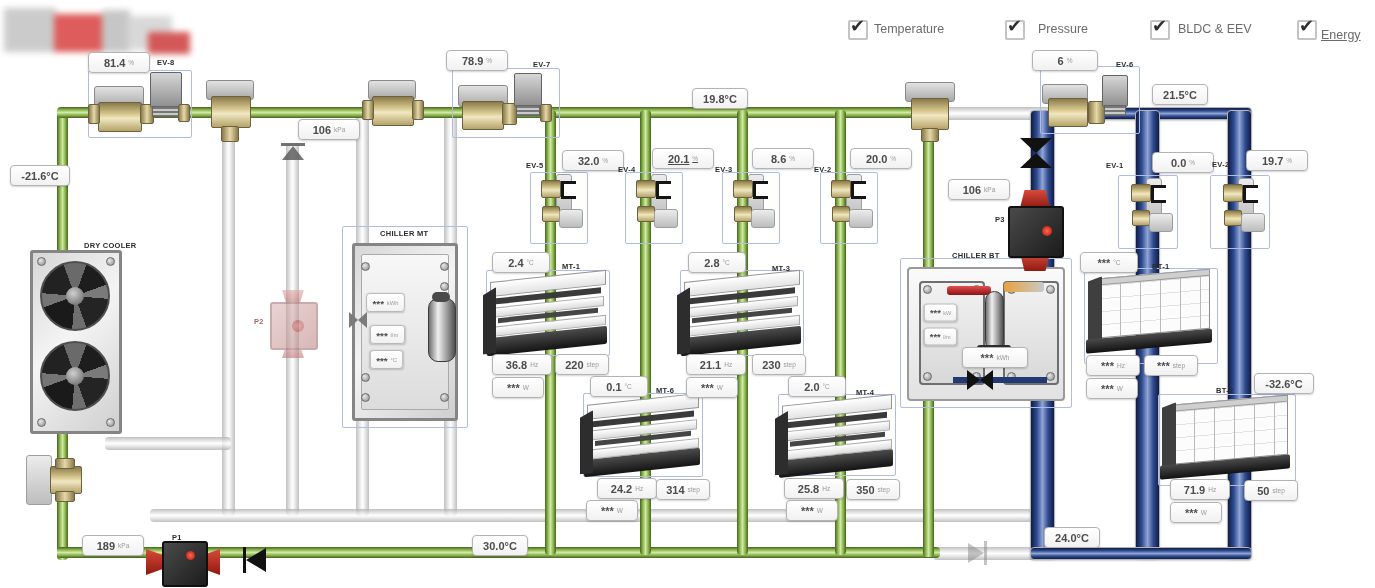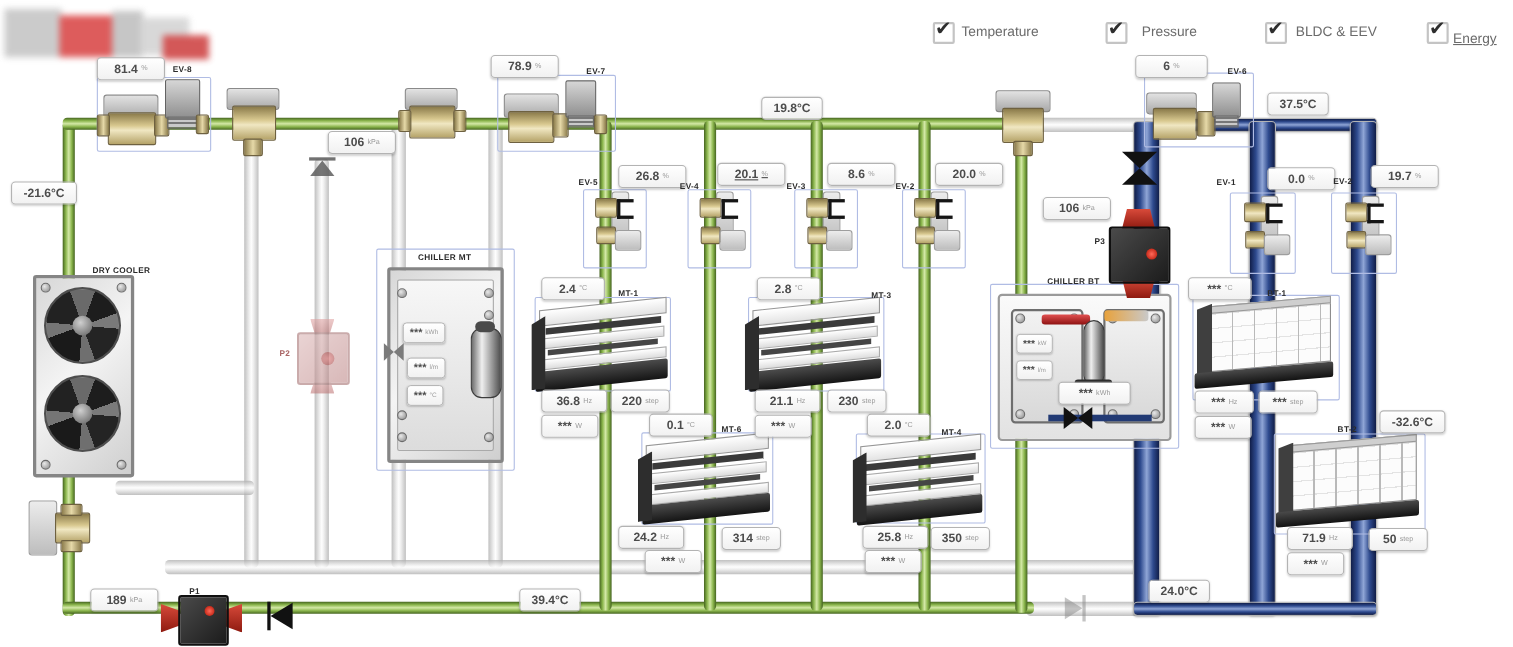--- a/index.html
+++ b/index.html
@@ -366,24 +366,24 @@
   </div>
   <div class="tg" style="left:1116px;top:60px;">EV-6</div>
 
   <div class="b" style="left:10px;top:165px;width:46px;">
       <span>-21.6°C</span>
     </div>
   <div class="b" style="left:692px;top:88px;width:42px;">
       <span>19.8°C</span>
     </div>
   <div class="b" style="left:1152px;top:84px;width:42px;">
-      <span>37.5°C</span>
+      <span>21.5°C</span>
     </div>
   <div class="b" style="left:472px;top:535px;width:42px;">
-      <span>39.4°C</span>
+      <span>30.0°C</span>
     </div>
   <div class="b" style="left:1044px;top:527px;width:42px;">
       <span>24.0°C</span>
     </div>
   <div class="b" style="left:1254px;top:373px;width:46px;">
       <span>-32.6°C</span>
     </div>
 
   <div class="b" style="left:298px;top:119px;width:48px;">
     <span>106</span>
@@ -393,21 +393,21 @@
     <span>106</span>
       <span class="u">kPa</span>
   </div>
   <div class="b" style="left:82px;top:535px;width:48px;">
     <span>189</span>
       <span class="u">kPa</span>
   </div>
 
   <div class="tg" style="left:526px;top:161px;">EV-5</div>
   <div class="b" style="left:562px;top:150px;width:48px;">
-    <span>26.8</span>
+    <span>32.0</span>
       <span class="u">%</span>
   </div>
   <div class="tg" style="left:618px;top:165px;">EV-4</div>
   <div class="b" style="left:652px;top:148px;width:48px;text-decoration:underline;">
     <span>20.1</span>
       <span class="u">%</span>
   </div>
   <div class="tg" style="left:715px;top:165px;">EV-3</div>
   <div class="b" style="left:752px;top:148px;width:48px;">
     <span>8.6</span>
@@ -444,40 +444,40 @@
   </div>
   <div class="b" style="left:492px;top:377px;width:38px;">
     <span>***</span>
       <span class="u">W</span>
   </div>
 
   <div class="b" style="left:688px;top:252px;width:44px;">
     <span>2.8</span>
       <span class="u">°C</span>
   </div>
-  <div class="tg" style="left:792px;top:264px;">MT-3</div>
+  <div class="tg" style="left:772px;top:264px;">MT-3</div>
   <div class="b" style="left:686px;top:354px;width:46px;">
     <span>21.1</span>
       <span class="u">Hz</span>
   </div>
   <div class="b" style="left:752px;top:354px;width:40px;">
     <span>230</span>
       <span class="u">step</span>
   </div>
   <div class="b" style="left:686px;top:377px;width:38px;">
     <span>***</span>
       <span class="u">W</span>
   </div>
 
   <div class="b" style="left:590px;top:376px;width:44px;">
     <span>0.1</span>
       <span class="u">°C</span>
   </div>
   <div class="tg" style="left:656px;top:386px;">MT-6</div>
-  <div class="b" style="left:562px;top:478px;width:46px;text-align:right;">
+  <div class="b" style="left:597px;top:478px;width:46px;text-align:right;">
     <span>24.2</span>
       <span class="u">Hz</span>
   </div>
   <div class="b" style="left:656px;top:479px;width:40px;">
     <span>314</span>
       <span class="u">step</span>
   </div>
   <div class="b" style="left:586px;top:500px;width:38px;">
     <span>***</span>
       <span class="u">W</span>

